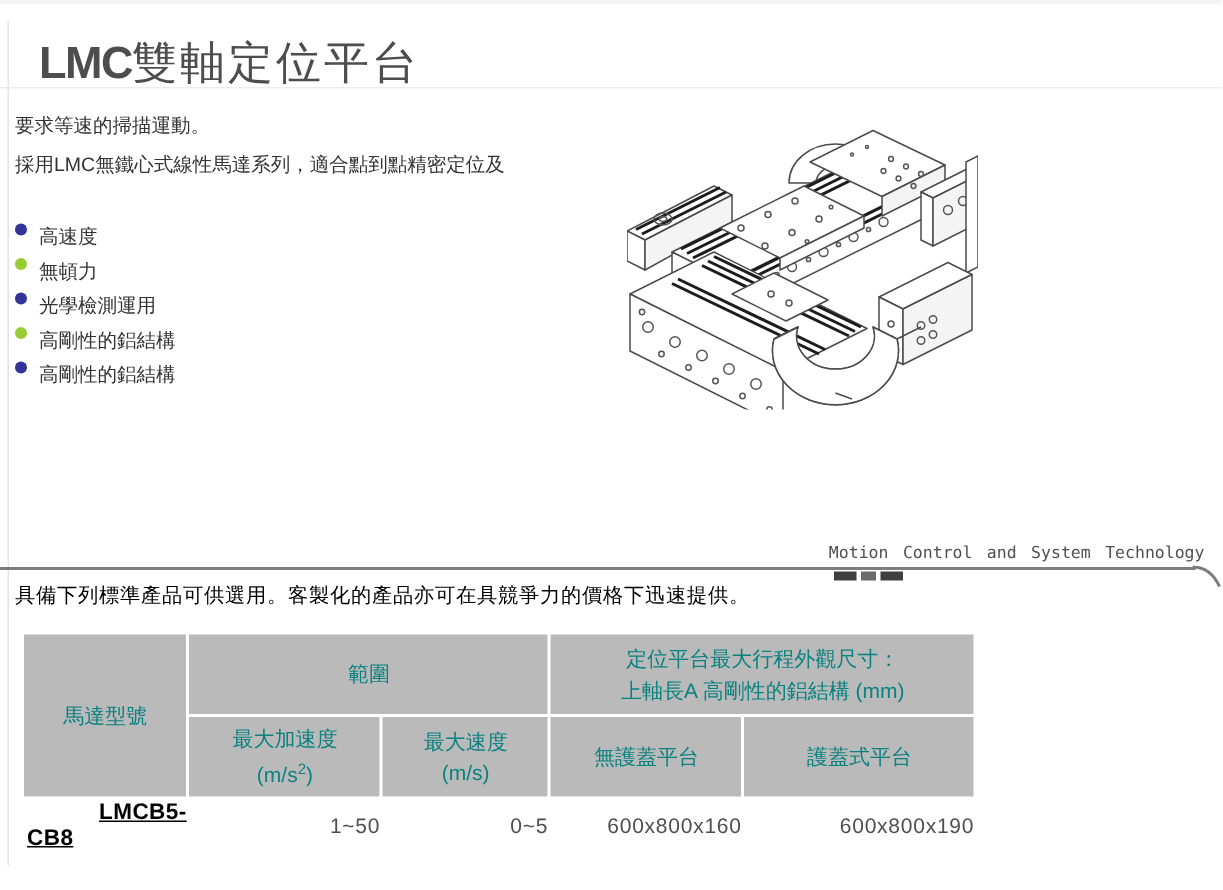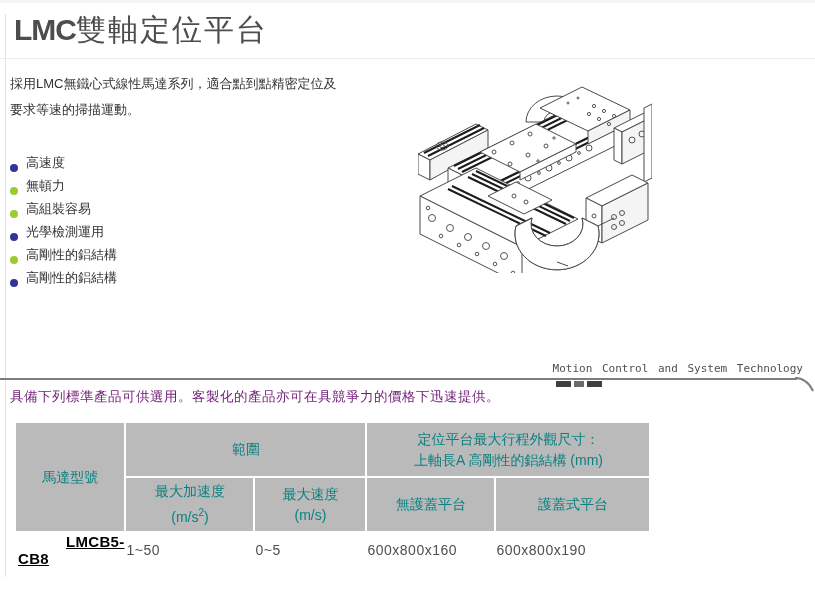--- a/index.html
+++ b/index.html
@@ -9,79 +9,75 @@
     overflow:hidden;
   }
   .top-strip{position:absolute;top:0;left:0;right:0;height:3px;background:#f5f5f5;}
   .left-rule{position:absolute;left:5px;top:14px;width:1px;height:563px;background:#e3e3e3;}
   .page-title{position:absolute;left:10px;top:6px;font-size:30px;color:#4d4d4d;white-space:nowrap;}
   .page-title .brand{font-weight:bold;letter-spacing:-1px;font-family:"Liberation Sans",sans-serif;}
   .page-title .rest{font-family:"DejaVu Serif","Liberation Serif",serif;font-weight:500;letter-spacing:2px;}
   .title-rule{position:absolute;left:0;right:0;top:58px;height:1px;background:#ececec;}
   .intro{position:absolute;left:10px;top:71px;font-size:13px;line-height:26px;color:#333;}
   .features{position:absolute;left:10px;top:149px;}
-  .feature-item{display:flex;align-items:flex-end;height:23px;font-size:13px;color:#333;}
+  .feature-item{display:flex;align-items:flex-start;height:23px;font-size:13px;color:#333;}
   .feature-bullet{width:8px;height:8px;border-radius:50%;margin:0 8px 0 0;flex:0 0 8px;}
   .figure-wrap{position:absolute;left:418px;top:68px;width:234px;height:205px;}
   .banner-line{position:absolute;left:0;top:378px;width:797px;height:2px;background:#7d7d7d;}
   .banner-swoosh{position:absolute;left:795px;top:377px;}
   .banner-dashes{position:absolute;left:556px;top:381px;display:flex;}
   .banner-dash{height:6px;margin-right:3px;}
   .banner-text{
     position:absolute;right:12px;top:362px;font-size:11px;color:#4f4f4f;
     font-family:"DejaVu Sans Mono","Liberation Mono",monospace;letter-spacing:0px;word-spacing:3px;
   }
-  .products-intro{position:absolute;left:10px;top:388px;font-size:13.5px;color:#701a75;letter-spacing:0.5px;}
+  .products-intro{position:absolute;left:10px;top:388px;font-size:13.5px;color:#000000;letter-spacing:0.5px;}
   table.spec{position:absolute;left:14px;top:421px;border-collapse:separate;border-spacing:2px;table-layout:fixed;}
   table.spec th{
     background:#bababa;color:#0a8280;font-weight:normal;font-size:14px;
     text-align:center;vertical-align:middle;padding:0;line-height:21px;
   }
   table.spec td{
-    background:transparent;color:#4f4f4f;font-size:14px;text-align:left;
+    background:transparent;color:#4f4f4f;font-size:14px;text-align:right;
     vertical-align:middle;padding:0;letter-spacing:0.5px;
   }
   table.spec td.model-cell{text-align:left;padding-left:2px;}
   .model-link{font-weight:bold;color:#000;text-decoration:underline;font-size:15px;letter-spacing:0.3px;margin-left:48px;}
   .r1{height:53px;} .r2{height:53px;} .r3{height:27px;}
   sup{font-size:10px;}
   svg .ln{fill:none;stroke:#4a4a4a;stroke-width:1;stroke-linejoin:round;}
   svg .fw{fill:#ffffff;stroke:#4a4a4a;stroke-width:1;stroke-linejoin:round;}
   svg .fg{fill:#f4f4f4;stroke:#4a4a4a;stroke-width:1;stroke-linejoin:round;}
   svg .rail{fill:none;stroke:#1c1c1c;stroke-width:2;}
   svg .hole{fill:none;stroke:#555;stroke-width:1;}
 </style>
 </head>
 <body>
 
 <div class="top-strip"></div>
 <div class="left-rule"></div>
 
-<h1 class="page-title" style="margin:4px;">
+<h1 class="page-title" style="margin:16px;">
   <span class="brand">LMC</span><span class="rest">雙軸定位平台</span>
 </h1>
 <div class="title-rule"></div>
 
 <div class="intro">
+  <div>要求等速的掃描運動。</div>
   <div>採用LMC無鐵心式線性馬達系列，適合點到點精密定位及</div>
-  <div>要求等速的掃描運動。</div>
 </div>
 
 <div class="features">
   <div class="feature-item">
     <span class="feature-bullet" style="background: rgb(51, 51, 153);"></span>
     <span>高速度</span>
   </div>
   <div class="feature-item">
     <span class="feature-bullet" style="background: rgb(153, 204, 51);"></span>
     <span>無頓力</span>
-  </div>
-  <div class="feature-item">
-    <span class="feature-bullet" style="background: rgb(153, 204, 51);"></span>
-    <span>高組裝容易</span>
   </div>
   <div class="feature-item">
     <span class="feature-bullet" style="background: rgb(51, 51, 153);"></span>
     <span>光學檢測運用</span>
   </div>
   <div class="feature-item">
     <span class="feature-bullet" style="background: rgb(153, 204, 51);"></span>
     <span>高剛性的鋁結構</span>
   </div>
   <div class="feature-item">

